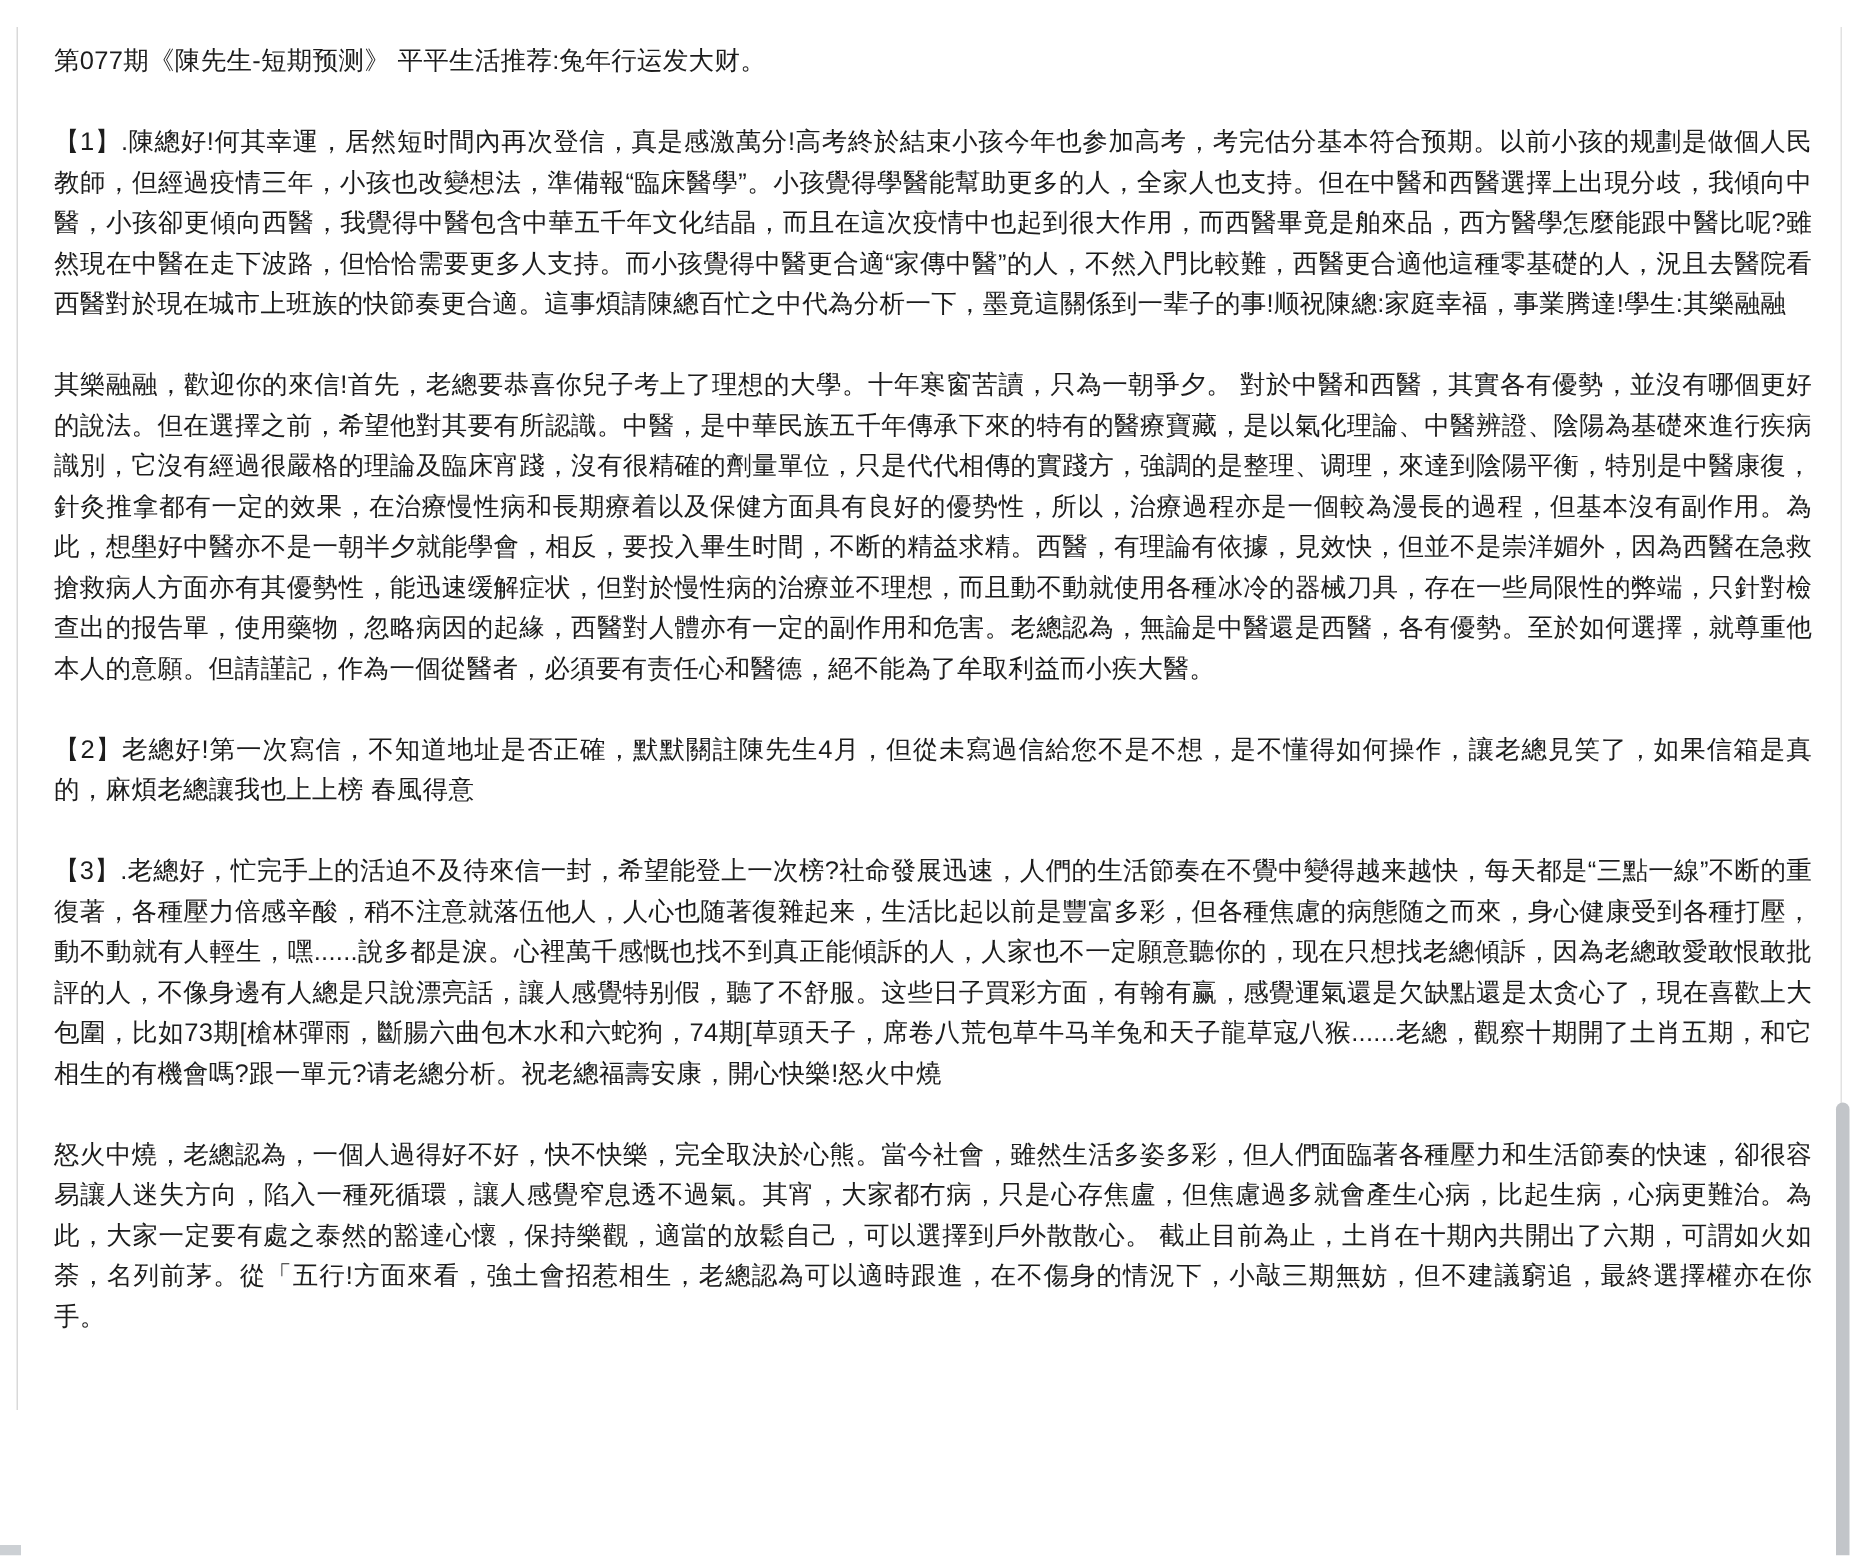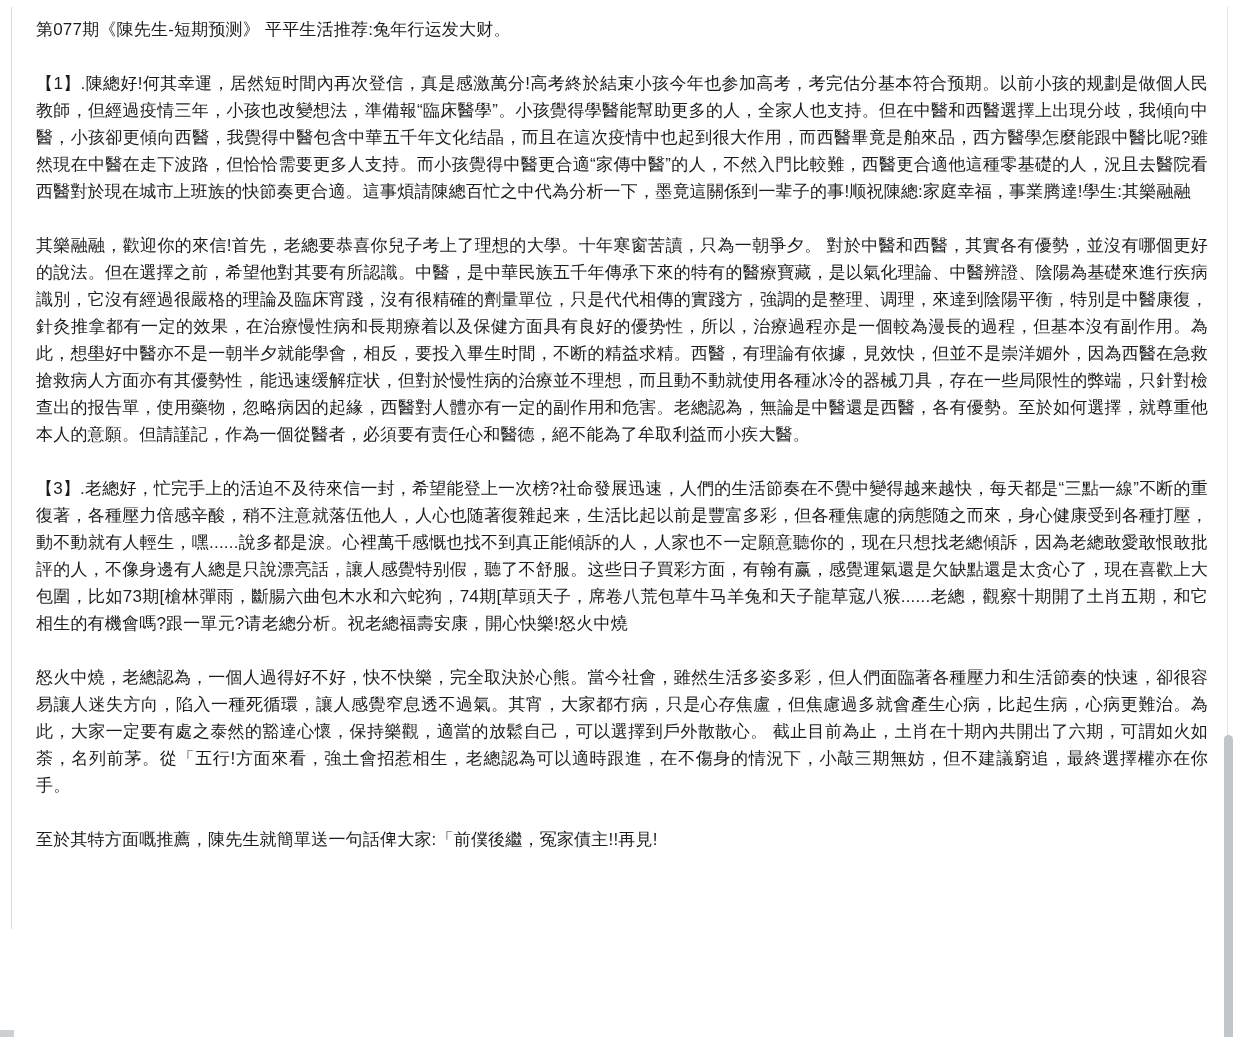--- a/index.html
+++ b/index.html
@@ -9,21 +9,21 @@
     font-family: "Liberation Sans", "DejaVu Sans", sans-serif;
     overflow: hidden;
   }
   .viewport {
     position: relative;
     width: 1242px; height: 1037px;
     background: #ffffff;
   }
   .content-frame {
     position: absolute;
-    left: 11px; top: 7px;
+    left: 11px; top: 18px;
     width: 1217px; height: 922px;
     border-left: 1px solid #d9d9d9;
     border-right: 1px solid #e2e2e2;
     background: #ffffff;
     padding: 9px 20px 0 24px;
     overflow: hidden;
   }
   .article {
     width: 1172px;
     color: #1c1c1c;
@@ -50,20 +50,20 @@
 </style>
 </head>
 <body>
 
 <div class="viewport">
   <div class="content-frame">
     <div class="article">
       <p>第077期《陳先生-短期预测》 平平生活推荐:兔年行运发大财。</p>
       <p>【1】.陳總好!何其幸運，居然短时間內再次登信，真是感激萬分!高考終於結束小孩今年也参加高考，考完估分基本符合预期。以前小孩的规劃是做個人民教師，但經過疫情三年，小孩也改變想法，準備報“臨床醫學”。小孩覺得學醫能幫助更多的人，全家人也支持。但在中醫和西醫選擇上出現分歧，我傾向中醫，小孩卻更傾向西醫，我覺得中醫包含中華五千年文化结晶，而且在這次疫情中也起到很大作用，而西醫畢竟是舶來品，西方醫學怎麼能跟中醫比呢?雖然現在中醫在走下波路，但恰恰需要更多人支持。而小孩覺得中醫更合適“家傳中醫”的人，不然入門比較難，西醫更合適他這種零基礎的人，況且去醫院看西醫對於現在城市上班族的快節奏更合適。這事煩請陳總百忙之中代為分析一下，墨竟這關係到一辈子的事!顺祝陳總:家庭幸福，事業腾達!學生:其樂融融</p>
       <p>其樂融融，歡迎你的來信!首先，老總要恭喜你兒子考上了理想的大學。十年寒窗苦讀，只為一朝爭夕。 對於中醫和西醫，其實各有優勢，並沒有哪個更好的說法。但在選擇之前，希望他對其要有所認識。中醫，是中華民族五千年傳承下來的特有的醫療寶藏，是以氣化理論、中醫辨證、陰陽為基礎來進行疾病識別，它沒有經過很嚴格的理論及臨床宵踐，沒有很精確的劑量單位，只是代代相傳的實踐方，強調的是整理、调理，來達到陰陽平衡，特別是中醫康復，針灸推拿都有一定的效果，在治療慢性病和長期療着以及保健方面具有良好的優势性，所以，治療過程亦是一個較為漫長的過程，但基本沒有副作用。為此，想壆好中醫亦不是一朝半夕就能學會，相反，要投入畢生时間，不断的精益求精。西醫，有理論有依據，見效快，但並不是崇洋媚外，因為西醫在急救搶救病人方面亦有其優勢性，能迅速缓解症状，但對於慢性病的治療並不理想，而且動不動就使用各種冰冷的器械刀具，存在一些局限性的弊端，只針對檢查出的报告單，使用藥物，忽略病因的起緣，西醫對人體亦有一定的副作用和危害。老總認為，無論是中醫還是西醫，各有優勢。至於如何選擇，就尊重他本人的意願。但請謹記，作為一個從醫者，必須要有责任心和醫德，絕不能為了牟取利益而小疾大醫。</p>
+      <p>【2】老總好!第一次寫信，不知道地址是否正確，默默關註陳先生4月，但從未寫過信給您不是不想，是不懂得如何操作，讓老總見笑了，如果信箱是真的，麻煩老總讓我也上上榜 春風得意</p>
       <p>【3】.老總好，忙完手上的活迫不及待來信一封，希望能登上一次榜?社命發展迅速，人們的生活節奏在不覺中變得越来越快，每天都是“三點一線”不断的重復著，各種壓力倍感辛酸，稍不注意就落伍他人，人心也随著復雜起来，生活比起以前是豐富多彩，但各種焦慮的病態随之而來，身心健康受到各種打壓，動不動就有人輕生，嘿......說多都是淚。心裡萬千感慨也找不到真正能傾訴的人，人家也不一定願意聽你的，现在只想找老總傾訴，因為老總敢愛敢恨敢批評的人，不像身邊有人總是只說漂亮話，讓人感覺特别假，聽了不舒服。这些日子買彩方面，有翰有赢，感覺運氣還是欠缺點還是太贪心了，現在喜歡上大包圍，比如73期[槍林彈雨，斷腸六曲包木水和六蛇狗，74期[草頭天子，席卷八荒包草牛马羊兔和天子龍草寇八猴......老總，觀察十期開了土肖五期，和它相生的有機會嗎?跟一單元?请老總分析。祝老總福壽安康，開心快樂!怒火中燒</p>
       <p>怒火中燒，老總認為，一個人過得好不好，快不快樂，完全取決於心熊。當今社會，雖然生活多姿多彩，但人們面臨著各種壓力和生活節奏的快速，卻很容易讓人迷失方向，陷入一種死循環，讓人感覺窄息透不過氣。其宵，大家都冇病，只是心存焦盧，但焦慮過多就會產生心病，比起生病，心病更難治。為此，大家一定要有處之泰然的豁達心懷，保持樂觀，適當的放鬆自己，可以選擇到戶外散散心。 截止目前為止，土肖在十期內共開出了六期，可謂如火如荼，名列前茅。從「五行!方面來看，強土會招惹相生，老總認為可以適時跟進，在不傷身的情況下，小敲三期無妨，但不建議窮追，最終選擇權亦在你手。</p>
-      <p>至於其特方面嘅推薦，陳先生就簡單送一句話俾大家:「前僕後繼，冤家債主!!再見!</p>
     </div>
   </div>
   <div class="scrollbar-thumb"></div>
   <div class="scroll-corner"></div>
 </div>
 
 </body></html>

